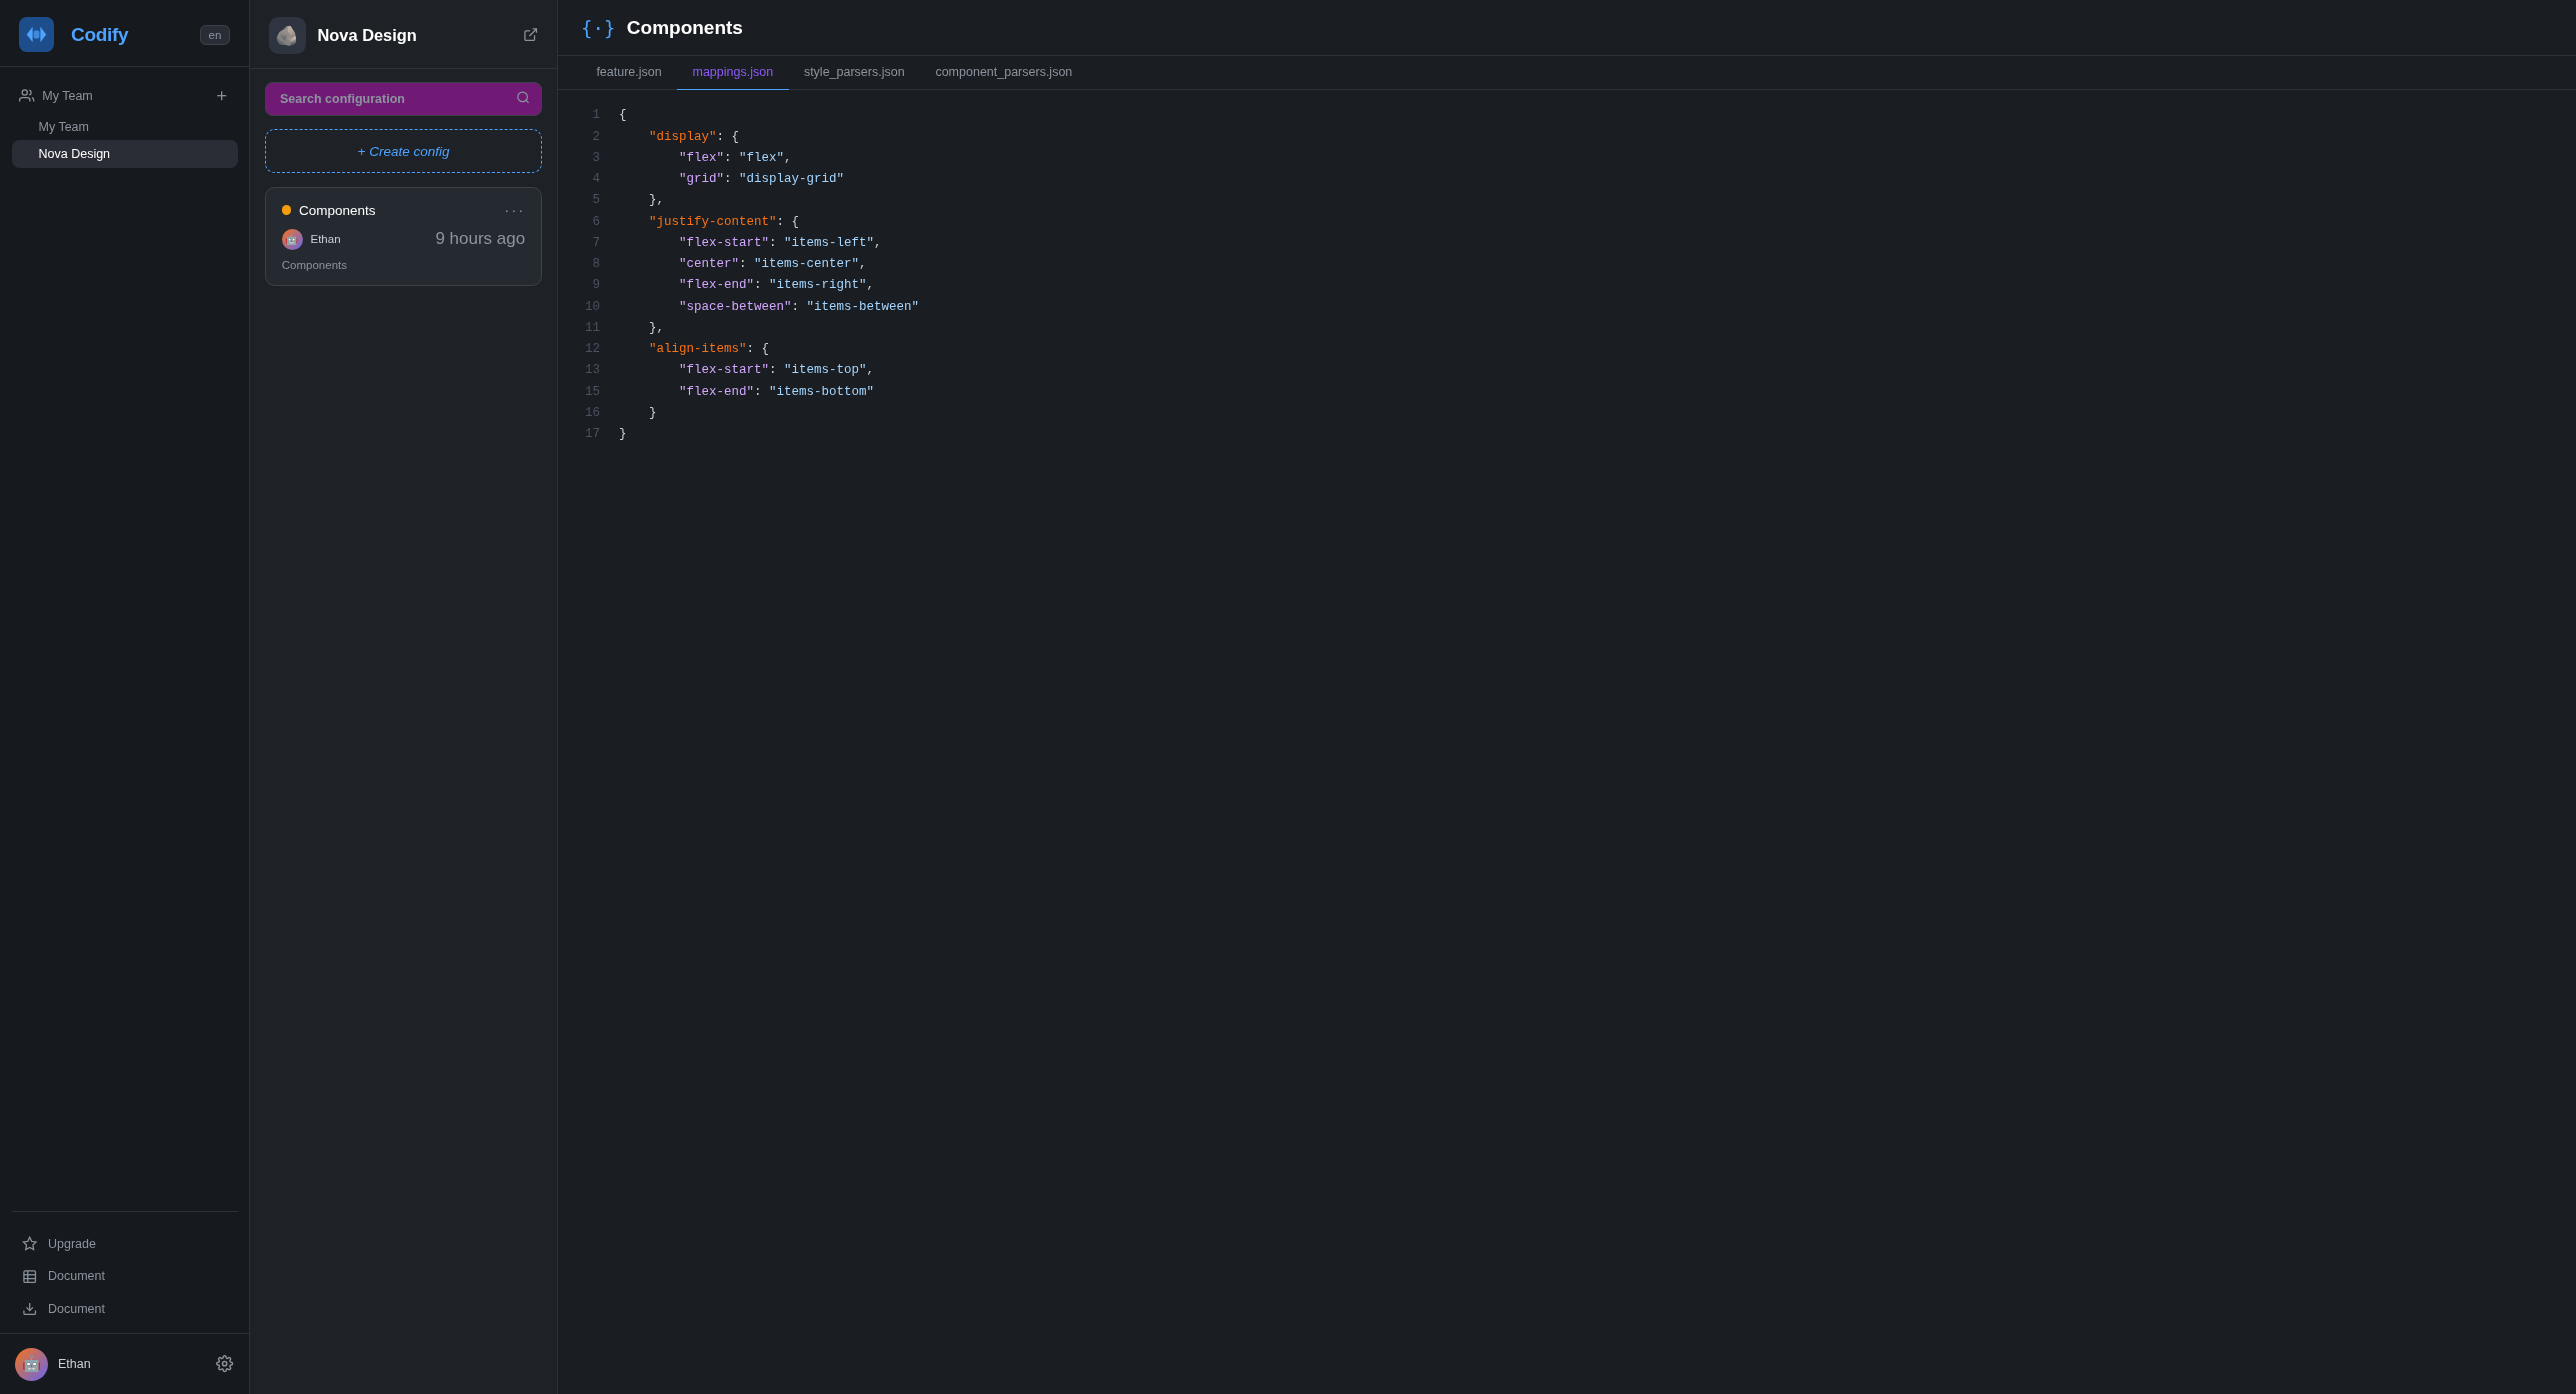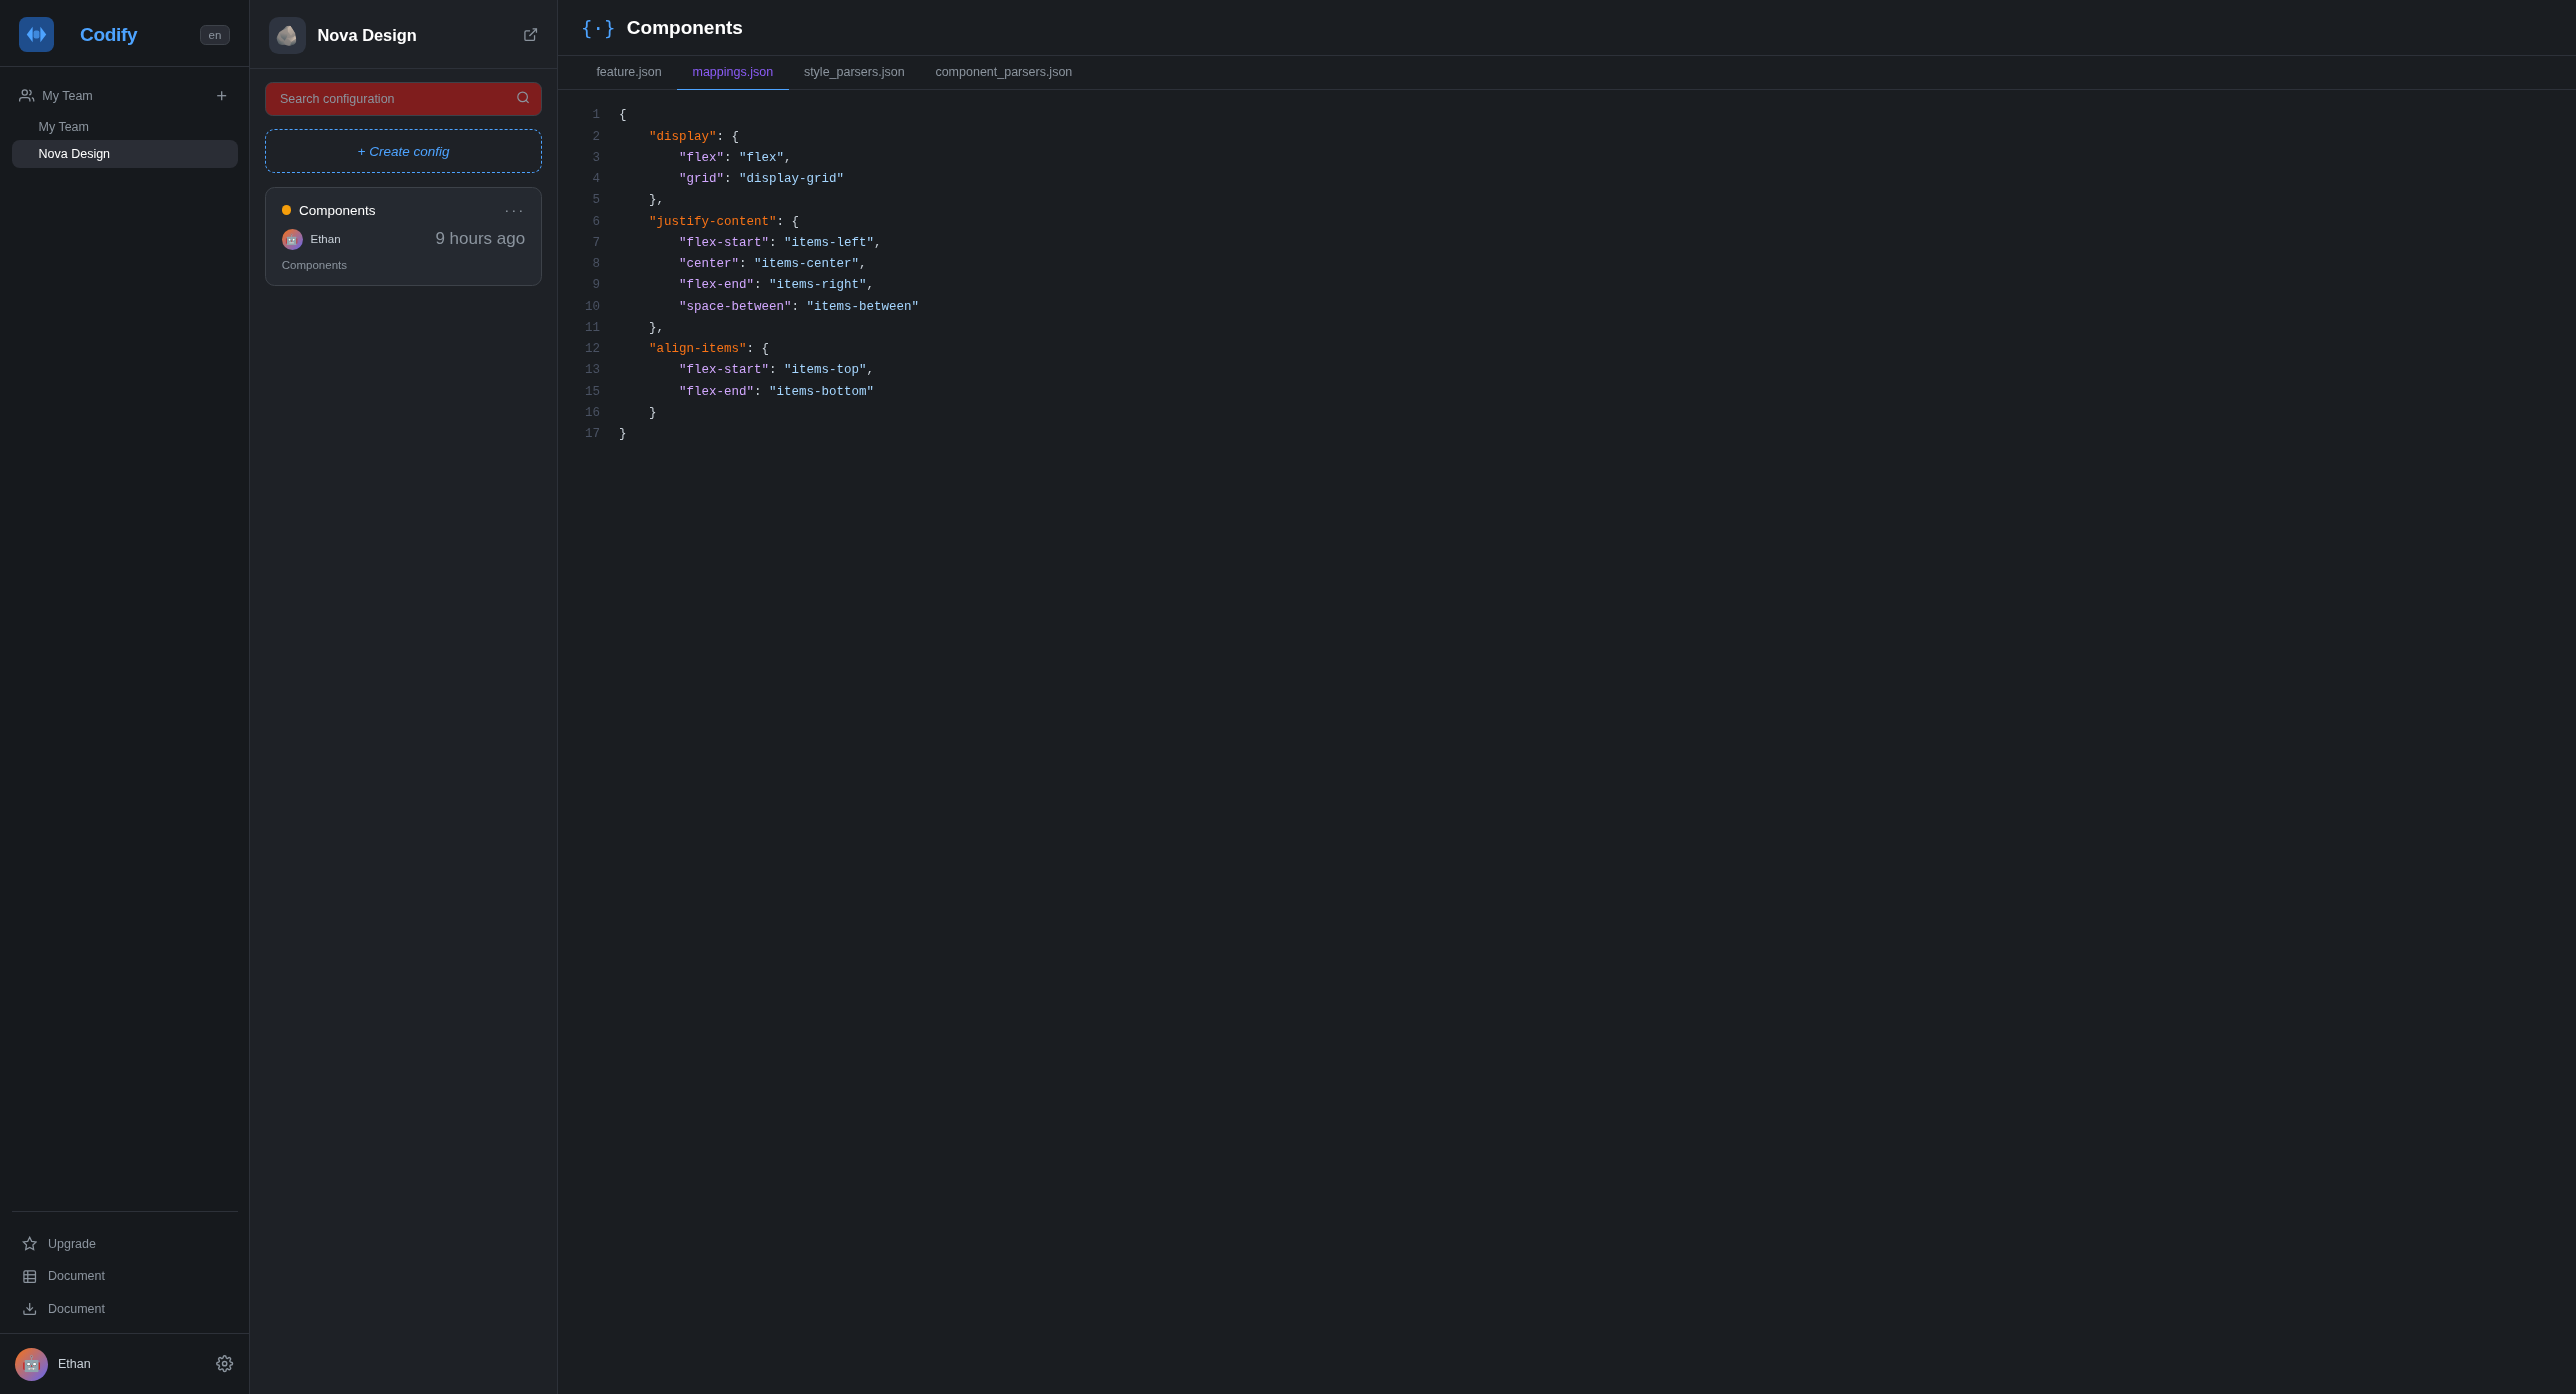--- a/index.html
+++ b/index.html
@@ -28,21 +28,21 @@
       padding: 17.3px 19px 13.5px;
       display: flex;
       align-items: center;
       justify-content: space-between;
       border-bottom: 1px solid #2d3139;
     }
 
     .logo-area {
       display: flex;
       align-items: center;
-      gap: 26px;
+      gap: 17px;
       text-align: center;
     }
 
     .logo-icon {
       width: 35px;
       height: 35px;
     }
 
     .logo-text {
       color: #4da3ff;
@@ -211,27 +211,28 @@
       color: #8b949e;
     }
 
     .search-bar {
       margin: 13.5px 15.4px;
       position: relative;
     }
 
     .search-input {
       width: 100%;
-      background: #7f1d1d;
+      background: #701a75;
       border: 1px solid #3d4249;
       border-radius: 7.7px;
       padding: 8.7px 35px 8.7px 13.5px;
       color: #8b949e;
       font-size: 12.5px;
       outline: none;
+      font-weight: bold;
     }
 
     .search-input::placeholder { color: #8b949e; }
 
     .search-icon-wrap {
       position: absolute;
       right: 11.5px;
       top: 50%;
       transform: translateY(-50%);
       color: #8b949e;

